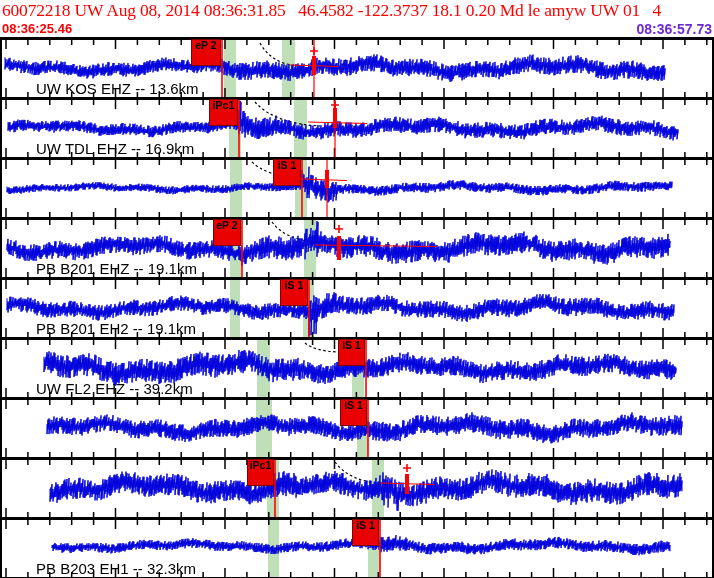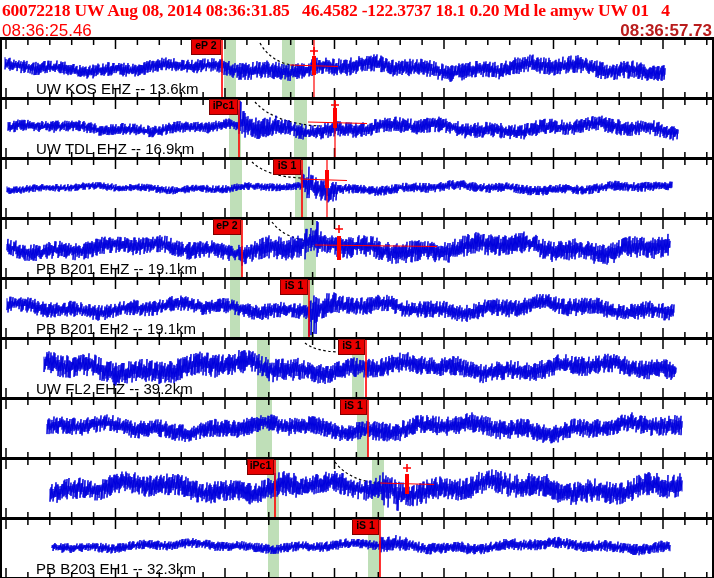--- a/index.html
+++ b/index.html
@@ -1,26 +1,26 @@
 <!DOCTYPE html>
 <html><head>
 <meta charset="utf-8">
 <style>
   html,body{margin:0;padding:0;}
   body{width:714px;height:578px;background:#ffffff;overflow:hidden;position:relative;
        font-family:"Liberation Sans",sans-serif;}
   .title{position:absolute;left:2px;top:0px;color:#ff0000;font-family:"Liberation Serif",serif;
-         font-weight:bold;font-size:17.5px;white-space:pre;letter-spacing:-0.2px;}
-  .time-left{position:absolute;left:2px;top:21px;color:#ff0000;font-weight:normal;font-size:17px;}
-  .time-right{position:absolute;right:2px;top:21px;color:#b91c1c;font-weight:bold;font-size:17px;padding-left:20px;}
+         font-weight:normal;font-size:17.5px;white-space:pre;letter-spacing:-0.2px;}
+  .time-left{position:absolute;left:2px;top:21px;color:#ff0000;font-weight:bold;font-size:13px;}
+  .time-right{position:absolute;right:2px;top:21px;color:#6d28d9;font-weight:bold;font-size:14px;padding-left:20px;}
   #panels{position:absolute;left:0;top:37px;width:710px;border-left:2px solid #000;
           border-right:2px solid #000;border-bottom:3px solid #000;}
   .panel{position:relative;height:57px;border-top:3px solid #000;background:#fff;}
   .panel svg{position:absolute;left:0;top:0;display:block;}
-  .flag{position:absolute;top:-1px;height:16px;background:#e90000;border:1px solid #7e0000;
+  .flag{position:absolute;top:-1px;height:27px;background:#e90000;border:1px solid #7e0000;
         color:#000;font-size:10.5px;font-weight:bold;line-height:11px;text-align:center;
         box-sizing:border-box;white-space:pre;overflow:hidden;z-index:3;}
   .sta{position:absolute;left:7px;bottom:0px;font-size:15px;color:#000;white-space:pre;z-index:2;margin-left:27px;}
 </style>
 </head>
 <body>
 
 <div class="title">60072218 UW Aug 08, 2014 08:36:31.85   46.4582 -122.3737 18.1 0.20 Md le amyw UW 01   4</div>
 <div class="time-left">08:36:25.46</div>
 <div class="time-right">08:36:57.73</div>

